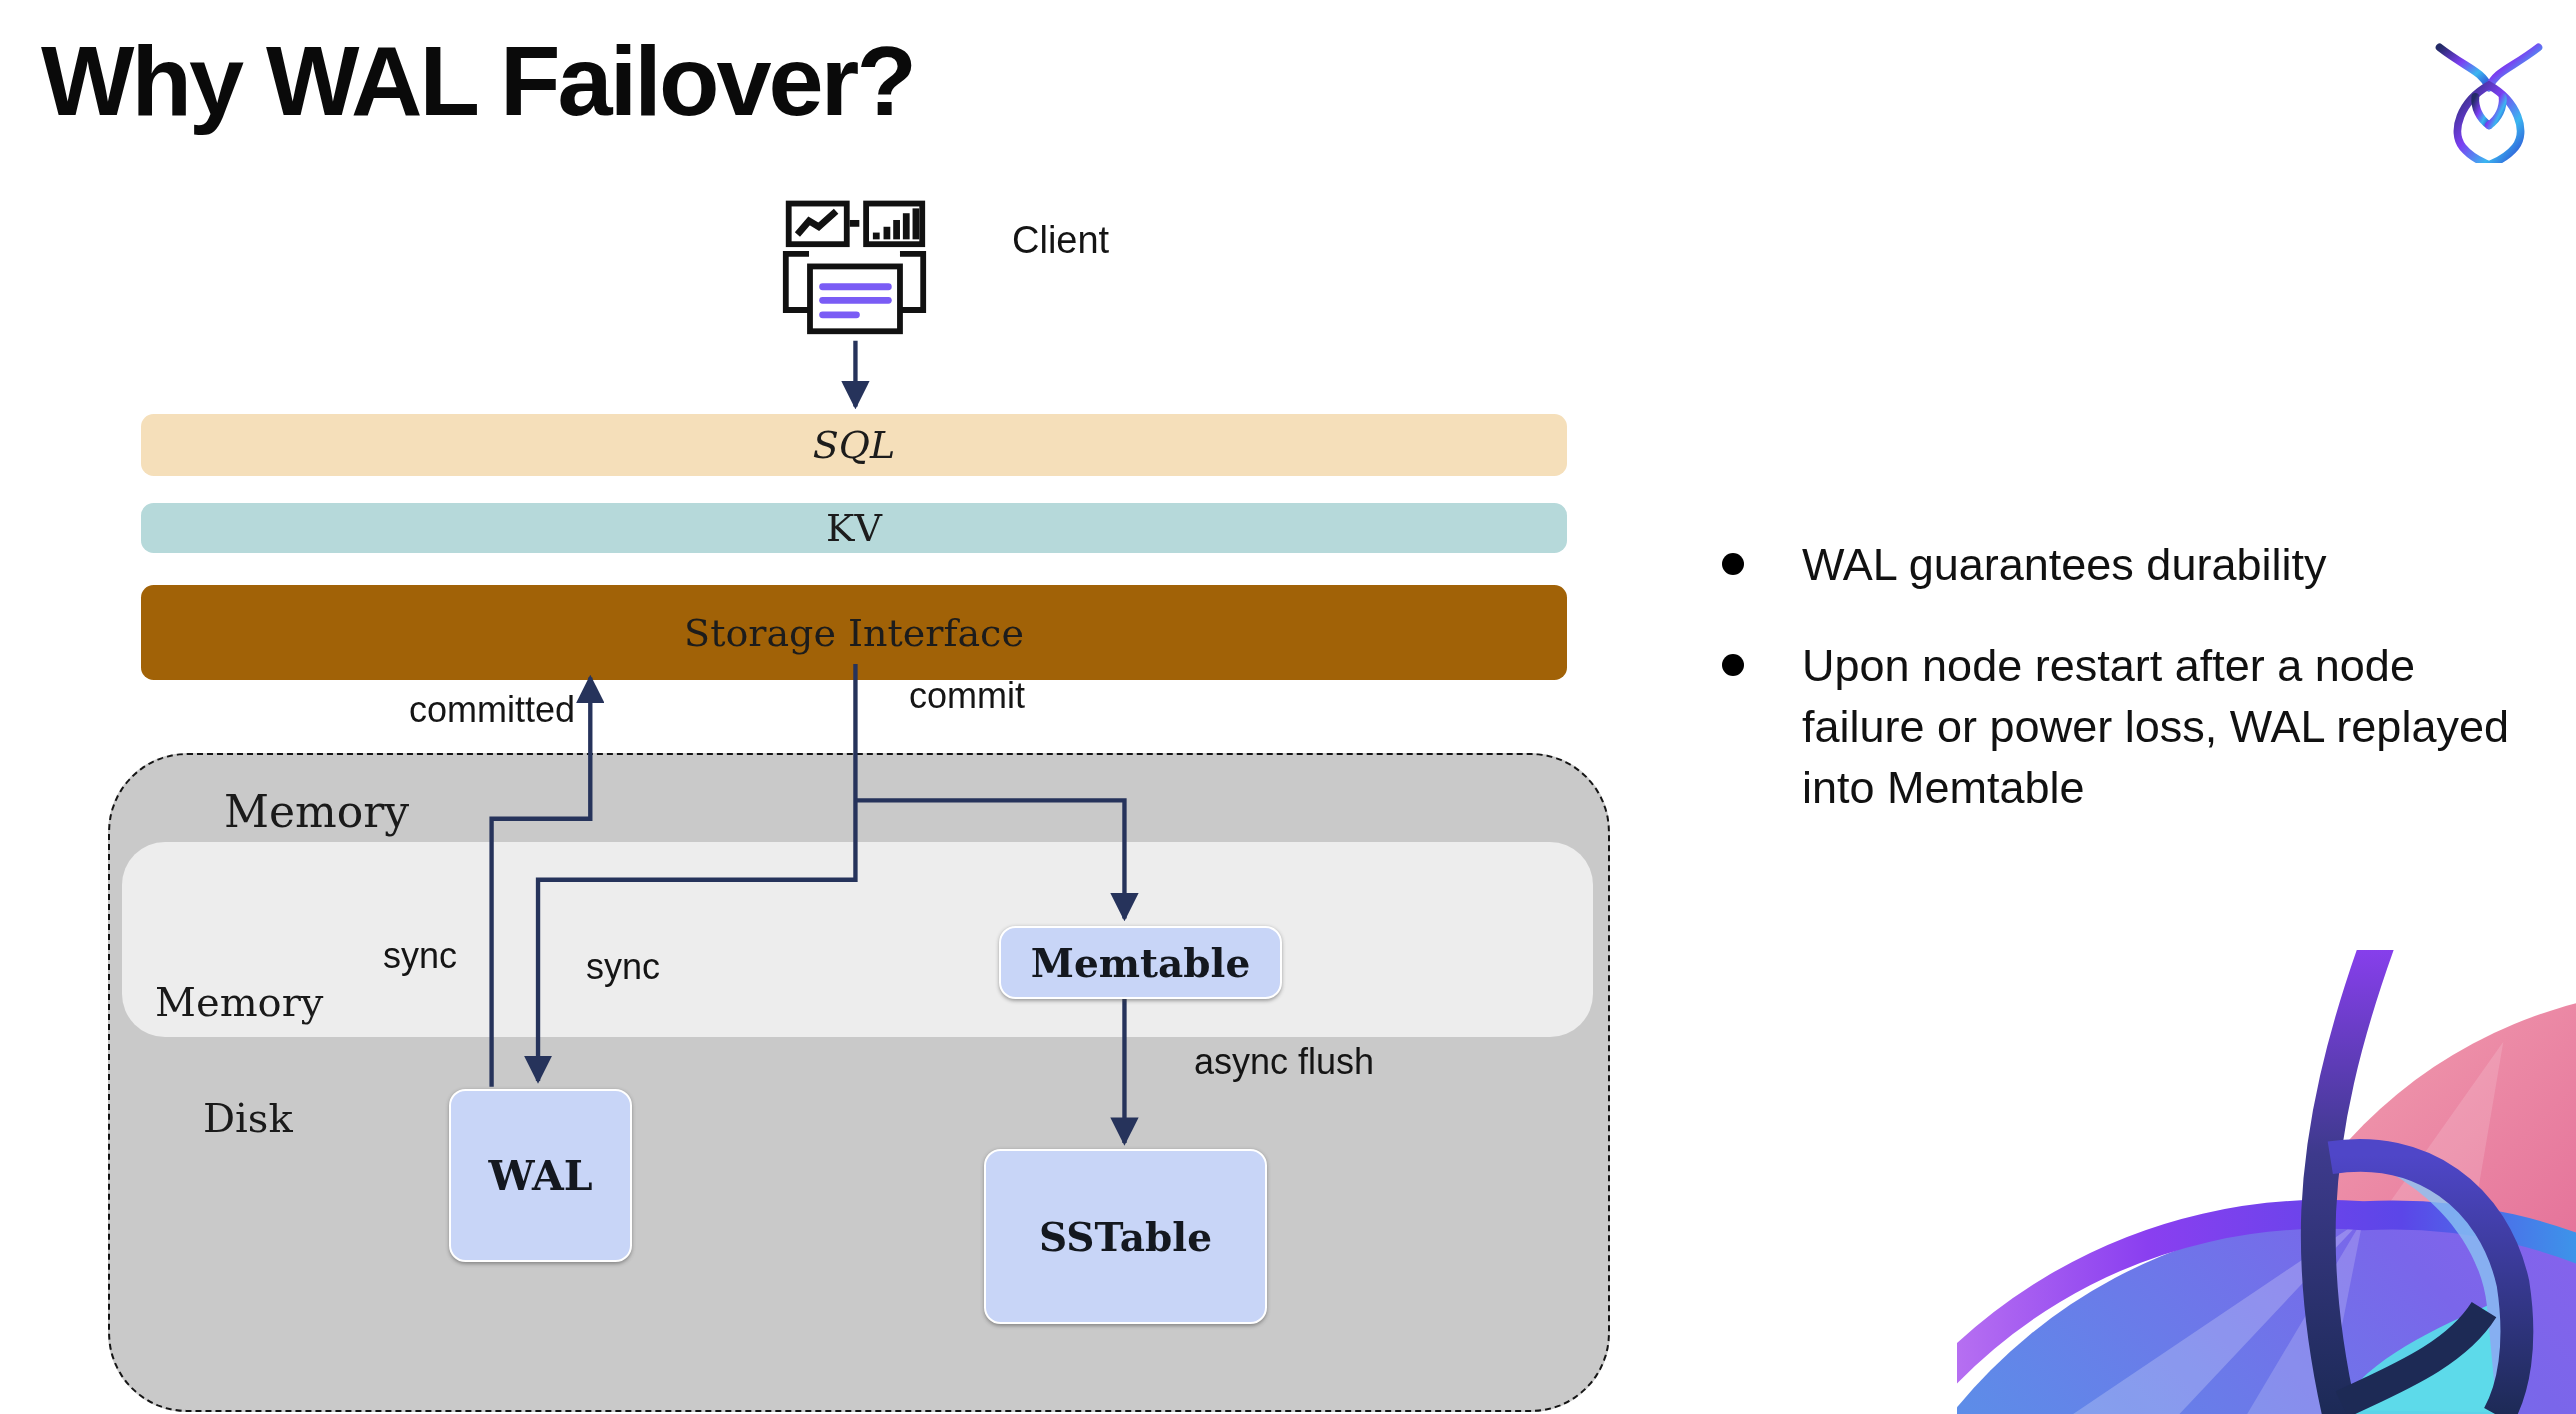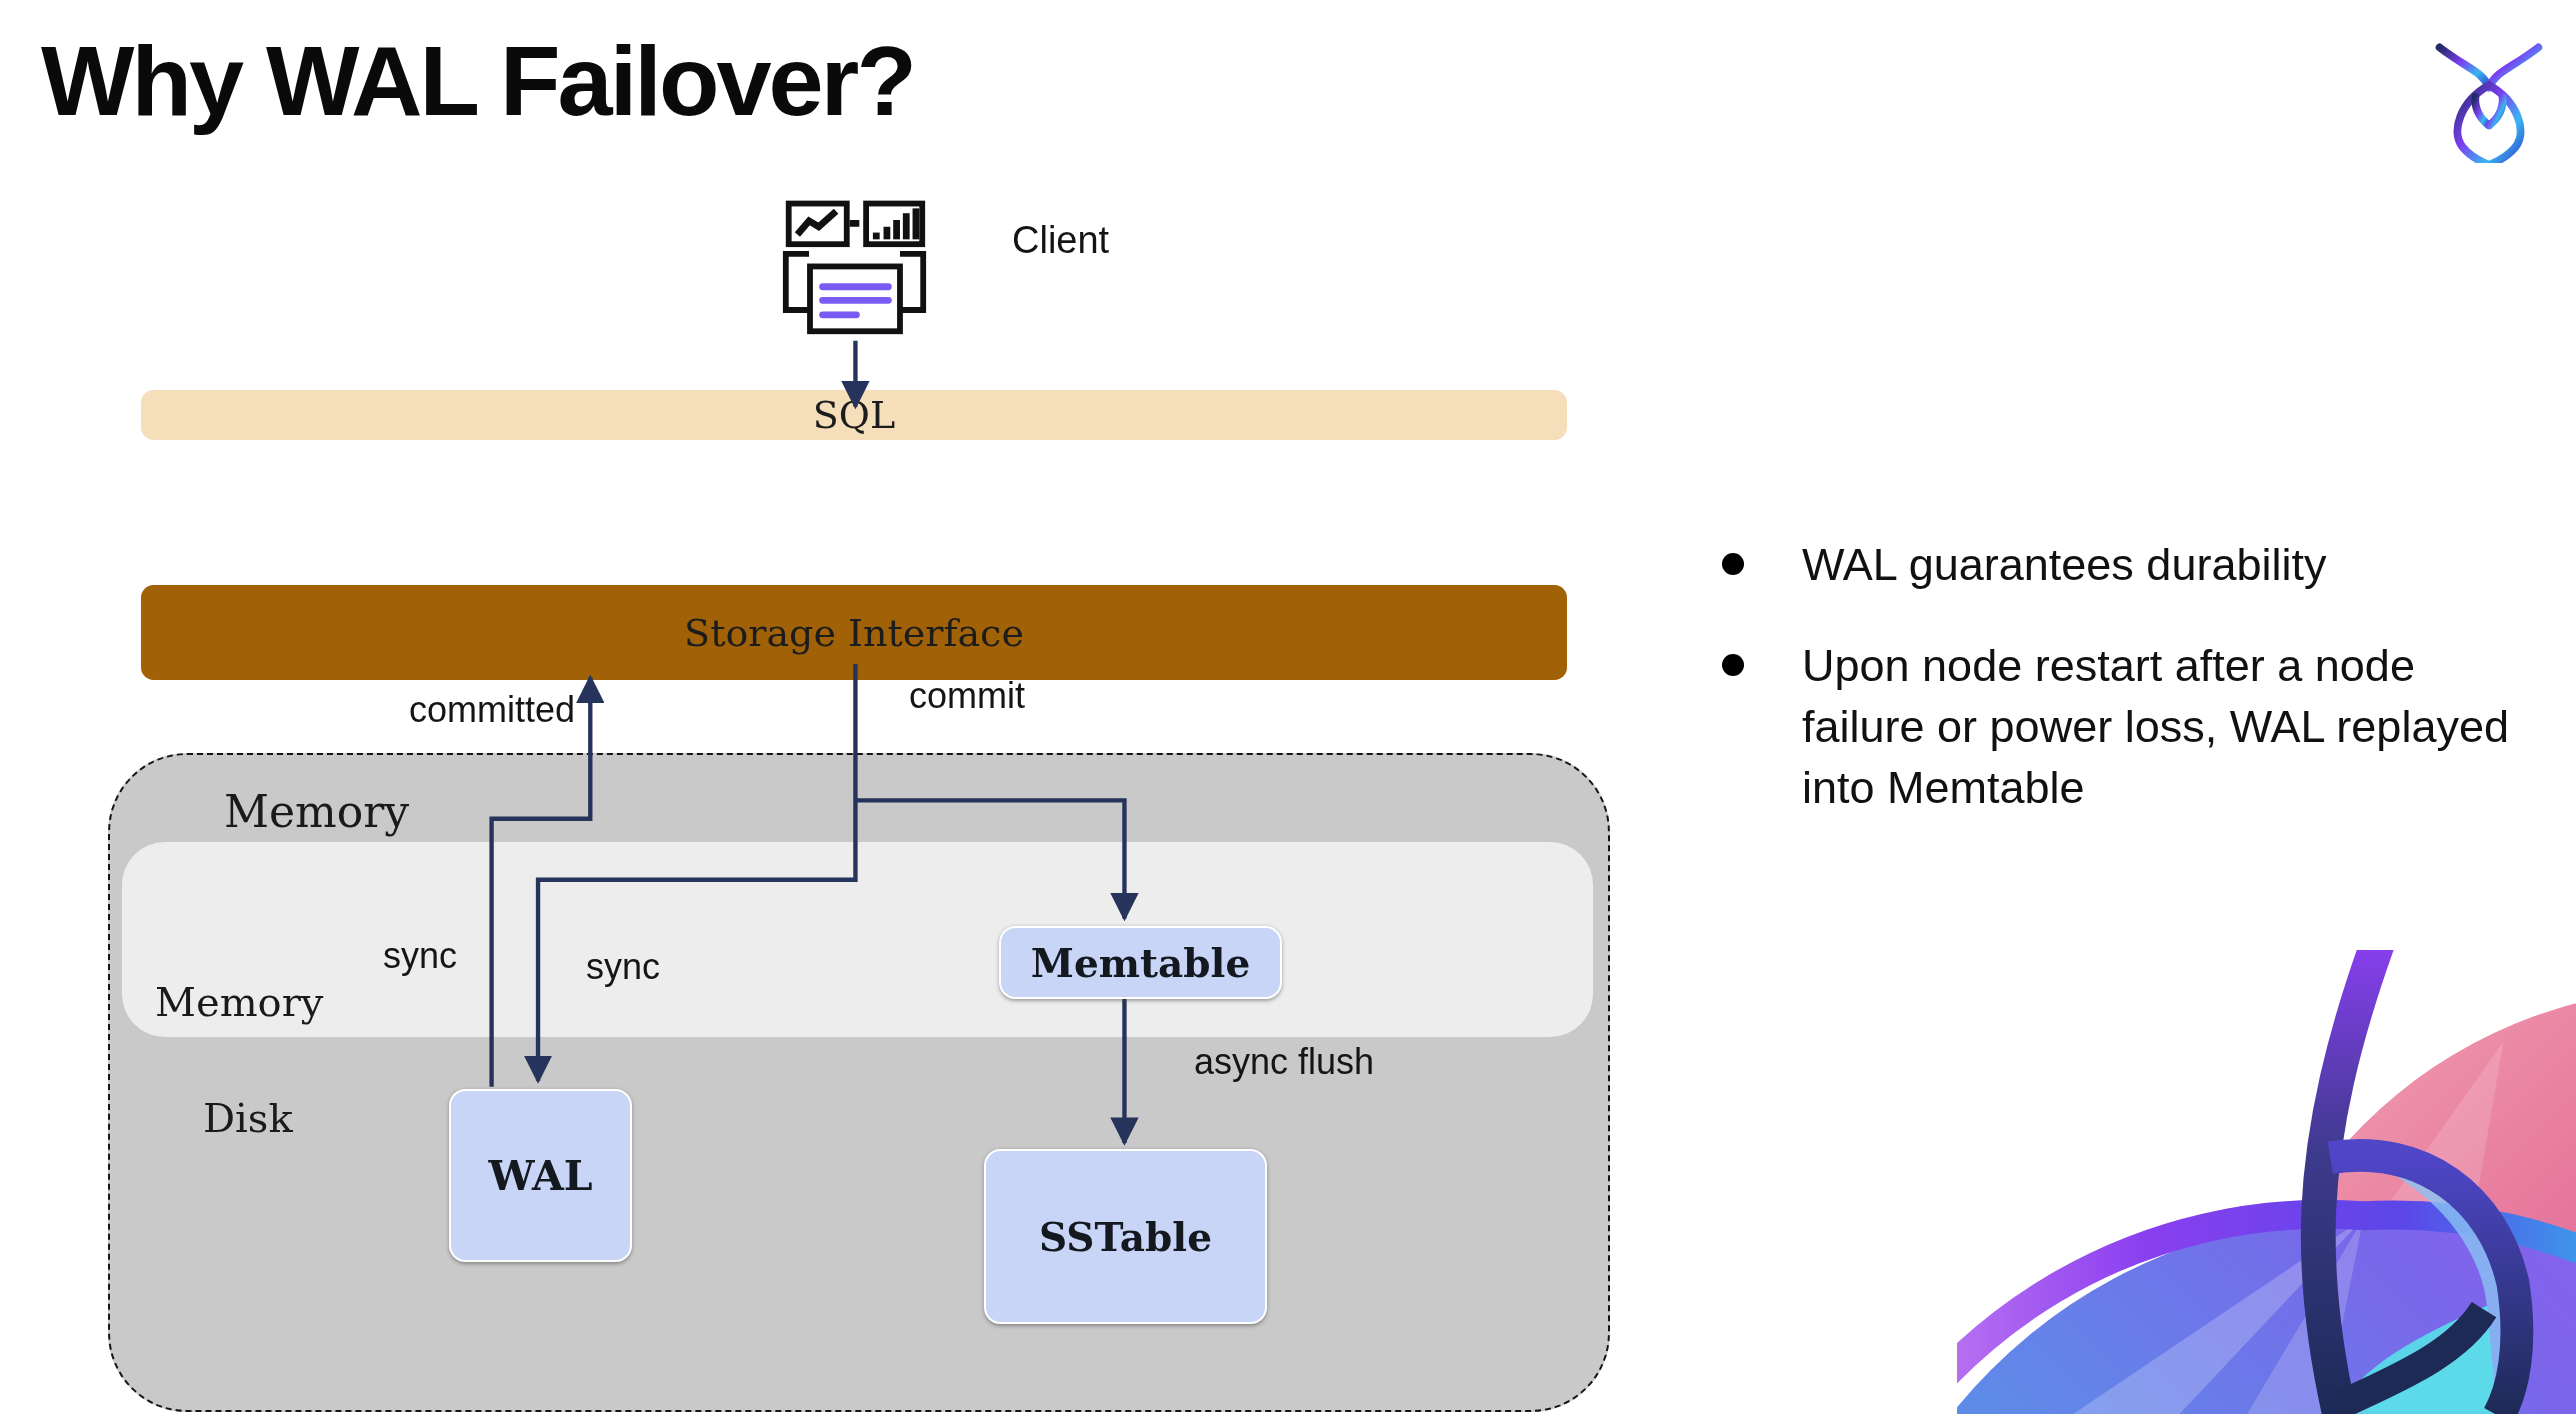--- a/index.html
+++ b/index.html
@@ -12,21 +12,21 @@
     font-size:99px;font-weight:800;letter-spacing:-2.9px;color:#0a0a0a;
     font-family:"Liberation Sans",sans-serif;
   }
   
   .bar{
     position:absolute;left:141px;width:1426px;border-radius:12.6px;
     display:flex;align-items:center;justify-content:center;
     font-family:"DejaVu Serif","Liberation Serif",serif;font-size:38px;color:#1c1c1c;
     z-index:2;
   }
-  #bar-sql{top:390px;height:50px;background:#f5dfba;}
+  #bar-sql{top:414px;height:62px;background:#f5dfba;font-style:italic;}
   #bar-kv{top:503px;height:50px;background:#b6d9da;}
   #bar-storage{top:585px;height:95px;background:#a16207;}
   
   .pebble{
     position:absolute;left:108px;top:753px;width:1498px;height:655px;
     background:#c9c9c9;border:2.9px dashed #151515;border-radius:79px;z-index:1;
   }
   .memband{
     position:absolute;left:11.6px;top:87px;width:1471px;height:195px;
     background:#ededed;border-radius:43px;
@@ -116,20 +116,21 @@
     <g stroke="#7a5cf5" stroke-width="7" stroke-linecap="round">
       <line x1="44" y1="100" x2="112" y2="100"></line>
       <line x1="44" y1="114" x2="112" y2="114"></line>
       <line x1="44" y1="129" x2="79" y2="129"></line>
     </g>
   </svg>
 
   <div id="client-label">Client</div>
 
   <div class="bar" id="bar-sql">SQL</div>
+  <div class="bar" id="bar-kv">KV</div>
   <div class="bar" id="bar-storage">Storage Interface</div>
 
   <div class="pebble">
     <div class="memband"></div>
   </div>
   <div class="serif-label" id="lbl-pebble">Memory</div>
   <div class="serif-label" id="lbl-memory">Memory</div>
   <div class="serif-label" id="lbl-disk">Disk</div>
 
   <svg id="connectors" width="2576" height="1415" viewBox="0 0 2662 1462">

